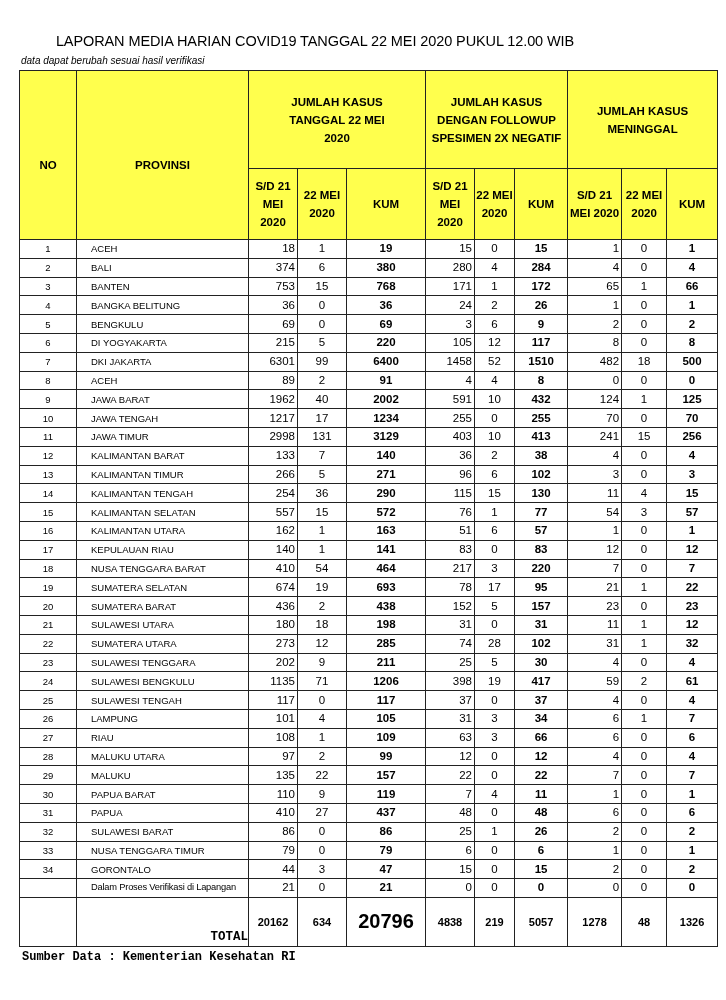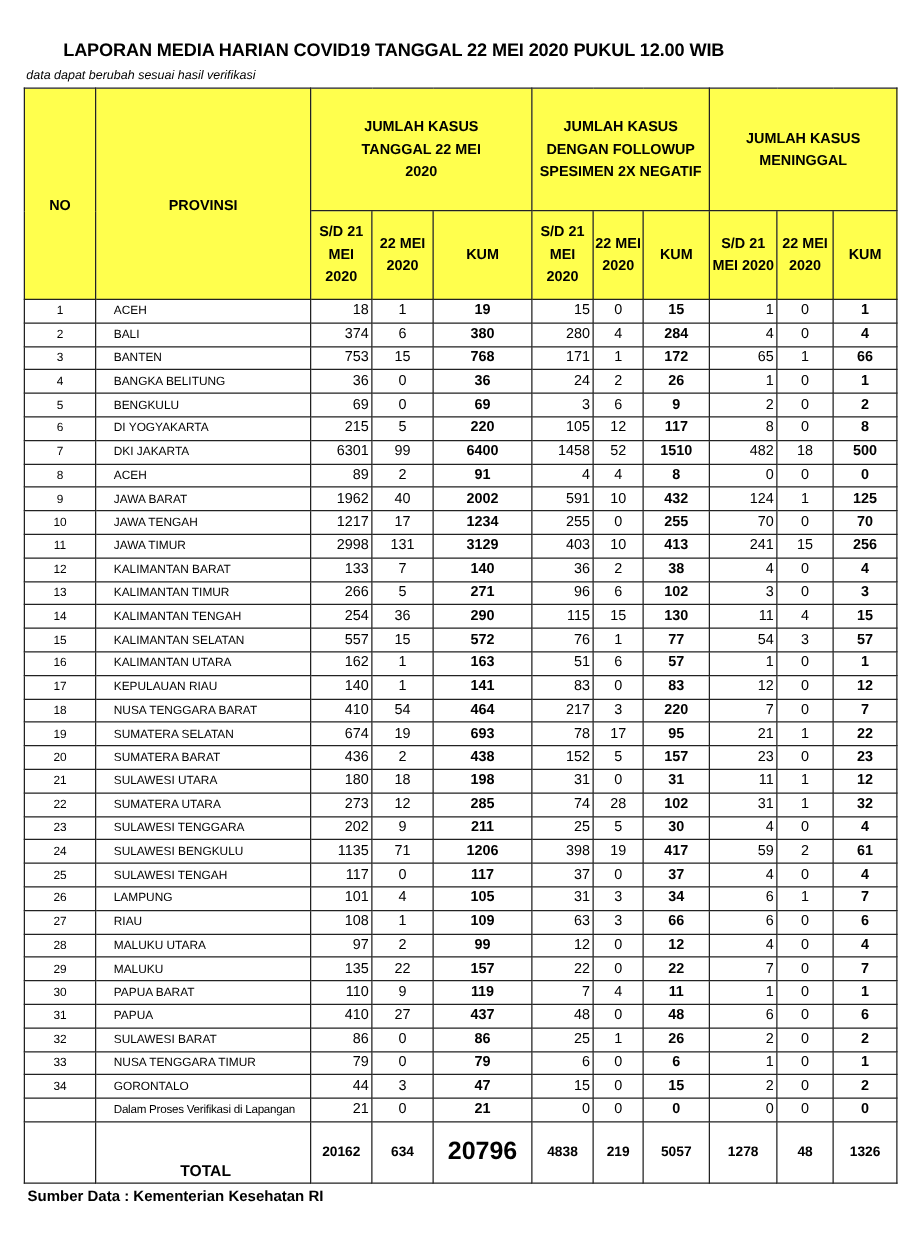--- a/index.html
+++ b/index.html
@@ -1,34 +1,34 @@
 <!DOCTYPE html>
 <html><head>
 <meta charset="utf-8">
 <style>
   html, body { margin:0; padding:0; background:#fff; }
   body { width:726px; height:1000px; position:relative; font-family:"Liberation Sans", sans-serif; color:#000; overflow:hidden; }
-  .title { position:absolute; left:0; width:630px; top:33px; text-align:center; font-weight:bold; font-size:14.5px; letter-spacing:-0.1px; }
+  .title { position:absolute; left:0; width:630px; top:33px; text-align:center; font-weight:normal; font-size:14.5px; letter-spacing:-0.1px; }
   .subtitle { position:absolute; left:21px; top:55px; font-style:italic; font-weight:normal; font-size:10px; }
   table { position:absolute; left:19px; top:70px; border-collapse:collapse; table-layout:fixed; width:698px; }
   td, th { border:1px solid #222; padding:0; font-size:11.5px; }
   th { background:#ffff4d; font-weight:bold; text-align:center; line-height:18px; }
   th.grp { height:97px; vertical-align:middle; }
   th.sub { height:70px; }
   tbody td { height:17.8px; line-height:17px; }
   td.no { text-align:center; font-size:9.5px; }
   td.prov { text-align:left; padding-left:14px; font-size:9.5px; white-space:nowrap; overflow:hidden; }
   td.prov.small { font-size:9.3px; letter-spacing:-0.2px; }
   td.r { text-align:right; padding-right:2px; }
   td.c { text-align:center; }
   td.b { text-align:center; font-weight:bold; }
   tr.total td { height:46px; font-weight:bold; text-align:center; font-size:11px; }
-  tr.total td.tot-label { text-align:center; padding-left:4px; vertical-align:bottom; padding-bottom:2px; font-size:12.5px; }
+  tr.total td.tot-label { text-align:right; padding-left:4px; vertical-align:bottom; padding-bottom:2px; font-size:12.5px;font-family:Liberation Mono, monospace; }
   tr.total td.big { font-size:20px;margin-left:30px; }
-  .source { position:absolute; left:22px; top:950px; font-weight:bold; font-size:12px; }
+  .source { position:absolute; left:22px; top:950px; font-weight:bold; font-size:12px;font-family:Liberation Mono, monospace; }
 </style>
 </head>
 <body>
 
 <div class="title">LAPORAN MEDIA HARIAN COVID19 TANGGAL 22 MEI 2020 PUKUL 12.00 WIB</div>
 <div class="subtitle">data dapat berubah sesuai hasil verifikasi</div>
 
 <table>
   <colgroup>
     <col style="width:57px">

